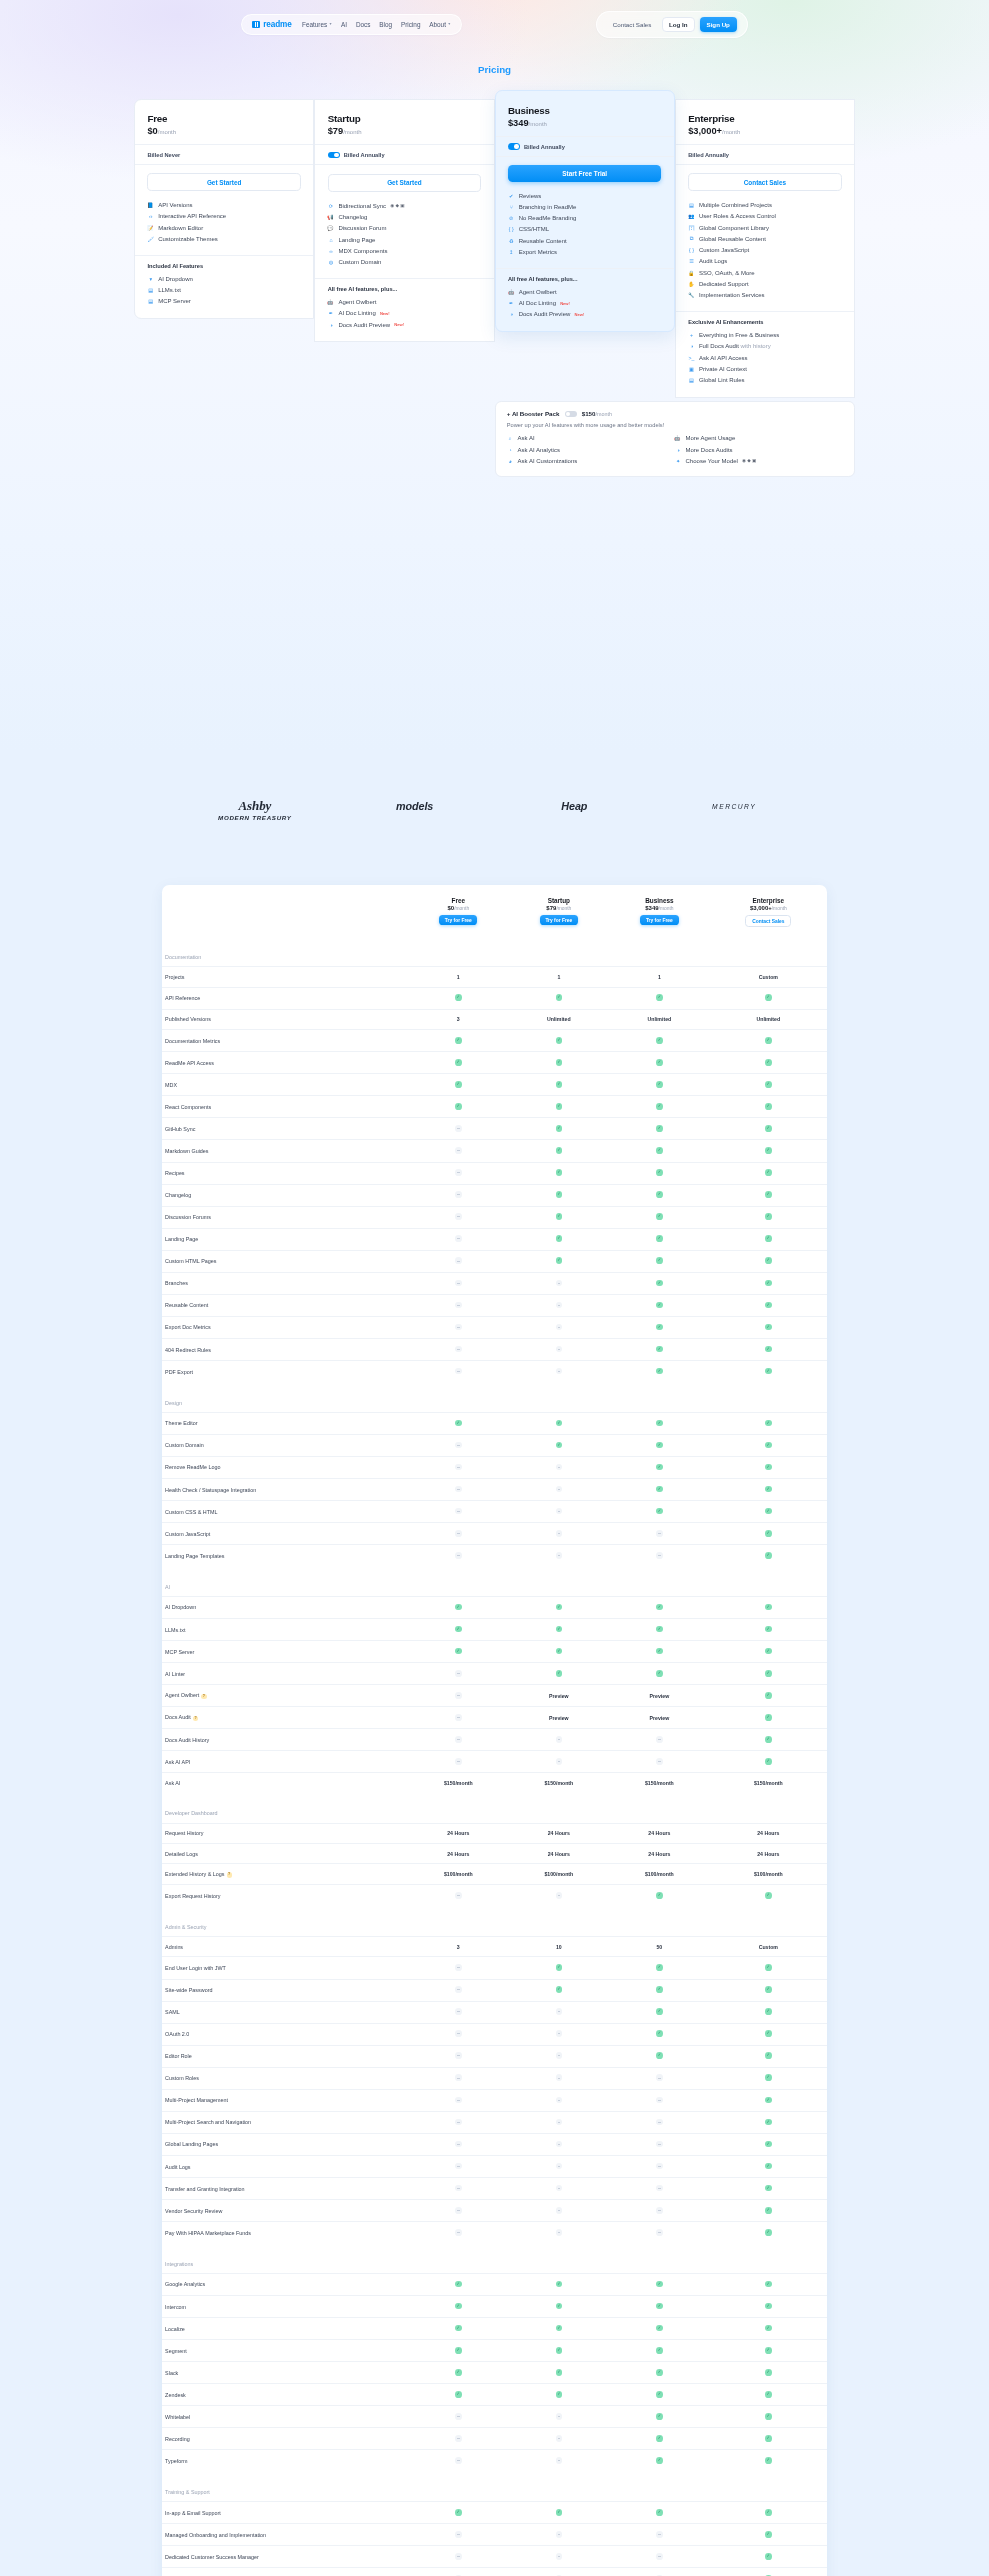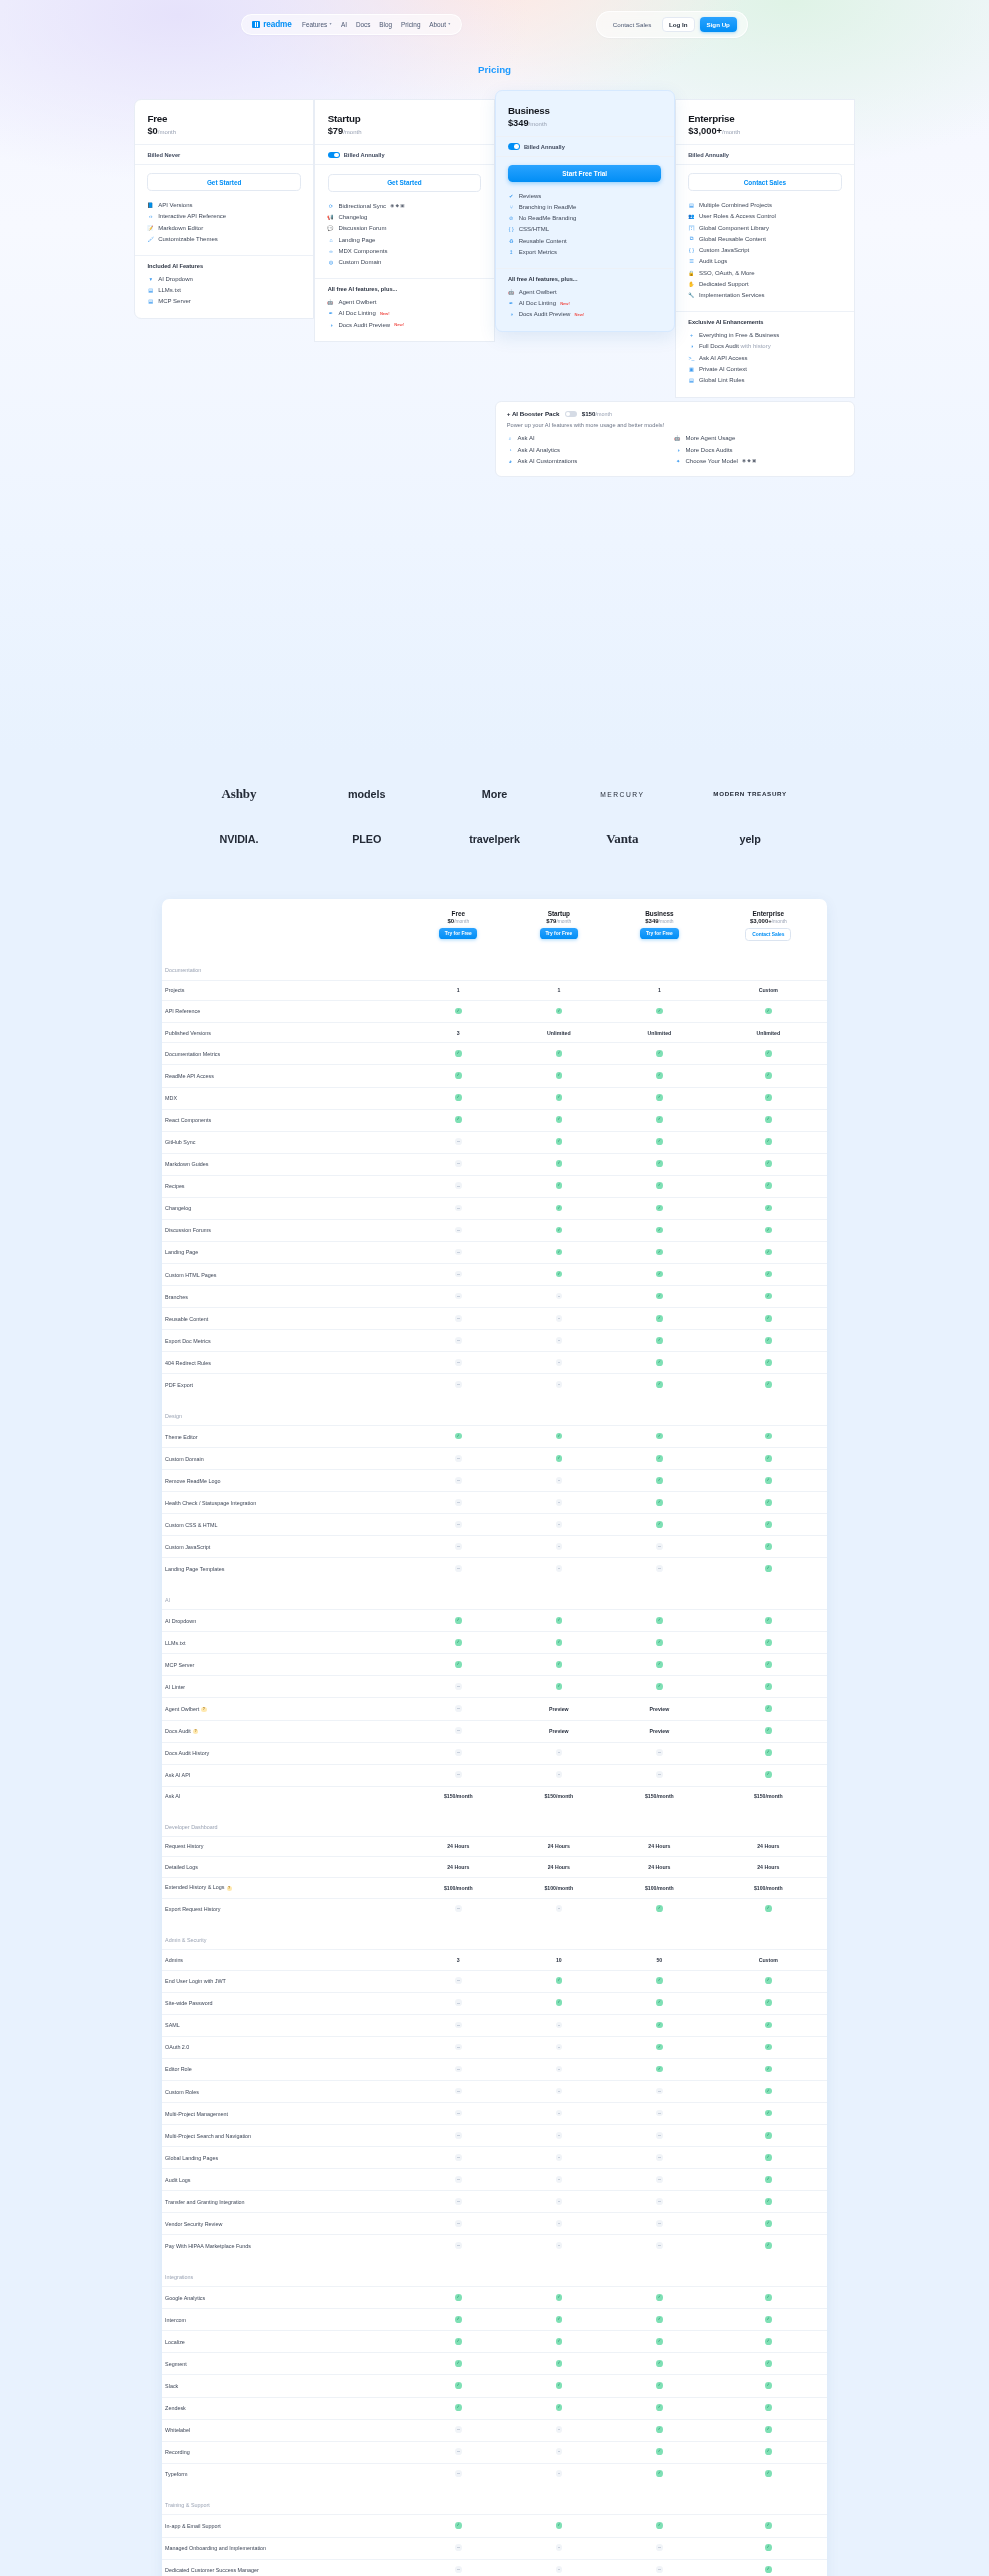--- a/index.html
+++ b/index.html
@@ -165,23 +165,23 @@
   .booster-price .per { font-weight: 400; color: #98a1b3; font-size: 5.4px; }
   .booster-sub { margin-top: 4.1px; font-size: 5.7px; color: #6b7486; }
   .booster-grid { margin-top: 5.2px; display: grid; grid-template-columns: 1fr 1fr; }
 
   
   .logos {
     background: #e8f2fe;
     padding: 34px 0 36px;
   }
   .logo-row {
-    width: 639px; margin: 0 auto;
-    display: grid; grid-template-columns: repeat(5, 1fr);
-    align-items: center; justify-items: center;
+    width: 639px; margin: 12px auto;
+    display: grid; grid-template-columns: repeat(4, 1fr);
+    align-items: center; justify-items: center; font-style: italic;
   }
   .logo-row + .logo-row { margin-top: 29px; }
   .logo {
     font-size: 10.8px; font-weight: 700; color: #232a36;
     letter-spacing: -0.1px; display: flex; align-items: center; gap: 3.1px;
   }
   .logo.serif { font-family: "Liberation Serif", serif; font-size: 13px; }
   .logo.small-caps { font-size: 6.7px; letter-spacing: 1.5px; font-weight: 500; }
   .logo.two-line { font-size: 6.2px; letter-spacing: 0.7px; text-align: center; line-height: 1.25; }
 
@@ -603,30 +603,23 @@
           </div>
     </div>
   </div>
     </div>
 </section>
 
 <section class="logos">
   <div class="logo-row">
     <div class="logo serif">Ashby</div>
     <div class="logo">models</div>
-    <div class="logo">More</div>
+    <div class="logo">Heap</div>
     <div class="logo small-caps">MERCURY</div>
     <div class="logo two-line">MODERN TREASURY</div>
-  </div>
-  <div class="logo-row">
-    <div class="logo">NVIDIA.</div>
-    <div class="logo">PLEO</div>
-    <div class="logo">travelperk</div>
-    <div class="logo serif">Vanta</div>
-    <div class="logo">yelp</div>
   </div>
 </section>
 
 <section class="table-section">
   <div class="table-card">
     <table class="cmp">
       <thead>
           <tr id="thead-row">
             <th class="col-feature"></th>
             <th>

